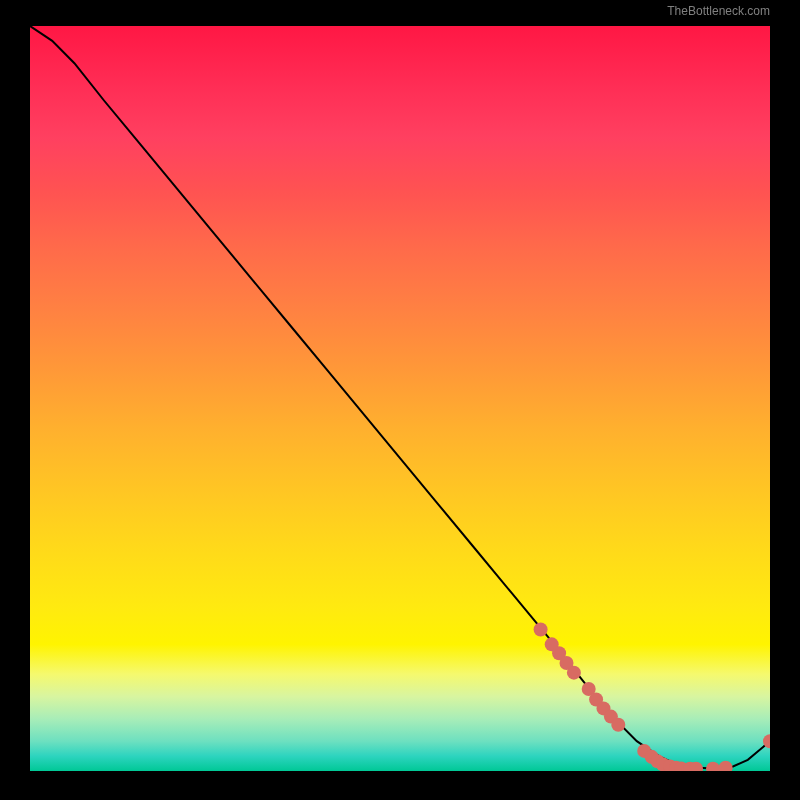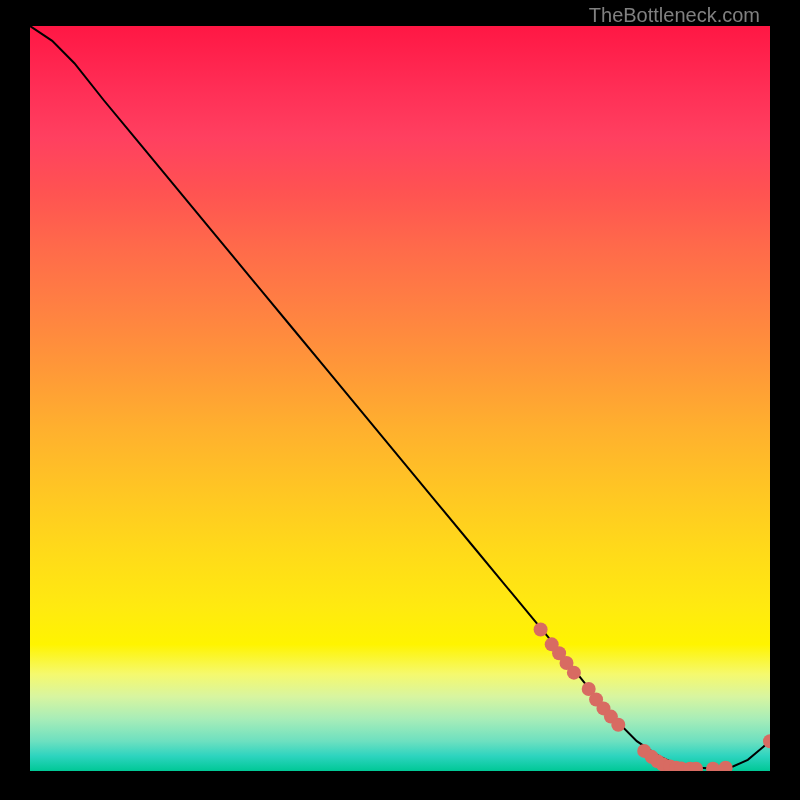--- a/index.html
+++ b/index.html
@@ -34,23 +34,23 @@
         #d8f5a0 90%,
         #a8edb8 93%,
         #6de0c0 96%,
         #2dd4bf 98%,
         #00c896 100%
       );
     }
     .attribution {
       position: absolute;
       top: 4px;
-      right: 40px;
+      right: 30px;
       color: #808080;
-      font-size: 20px;
+      font-size: 12px;
       font-weight: 500;
     }
     svg.overlay {
       position: absolute;
       left: 30px;
       top: 26px;
       width: 740px;
       height: 745px;
       pointer-events: none;
     }

